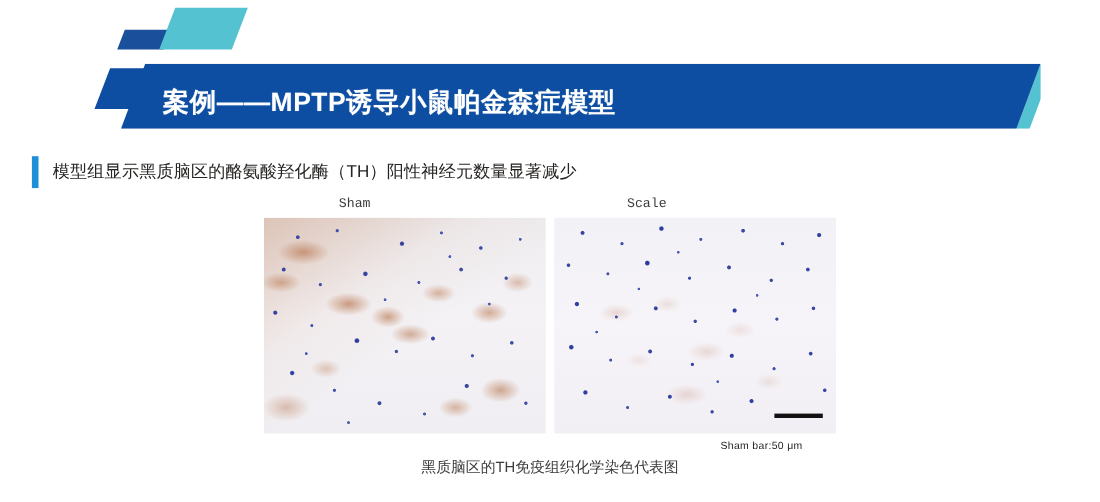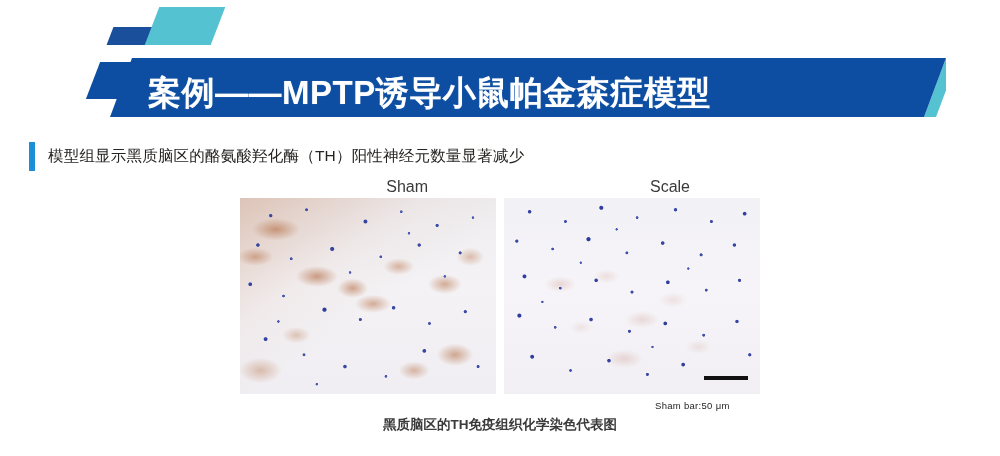--- a/index.html
+++ b/index.html
@@ -51,21 +51,21 @@
     position: absolute;
     left: 0; top: 0;
     width: 100%; height: 100%;
   }
   #banner-title {
     position: absolute;
     left: 38px; top: 0;
     height: 70px;
     display: flex; align-items: center;
     color: #ffffff;
-    font-size: 33px;
+    font-size: 24px;
     font-weight: bold;
     letter-spacing: 0.5px;
     white-space: nowrap;
     z-index: 3;
     text-shadow: 0 0 1px rgba(255,255,255,0.35);
   }
 
   
   #subtitle-row {
     position: absolute;
@@ -94,24 +94,25 @@
     width: 520px; height: 255px;
   }
   #panel-labels {
     position: absolute;
     left: 0; top: 0;
     width: 520px; height: 20px;
   }
   .panel-label {
     position: absolute;
     top: 0;
-    font-size: 16px;
+    font-size: 12px;
     color: #3a3a3a;
-    text-align: right;
+    text-align: left;
     width: 120px;
+    font-family: Liberation Mono, monospace;
   }
   #label-sham { left: 68px; }
   #label-model { left: 330px; }
 
   #panels {
     position: absolute;
     left: 0; top: 20px;
     width: 520px; height: 196px;
     display: flex;
     gap: 8px;
@@ -256,21 +257,20 @@
   }
 
   #figure-caption {
     position: absolute;
     left: 0; top: 238px;
     width: 520px;
     text-align: center;
     font-size: 13.5px;
     color: #3b3b3b;
     white-space: nowrap;
-    font-weight: bold;
   }
 </style>
 </head>
 <body>
 
 <div id="header-banner">
 
   <div class="deco-para-small"></div>
   <div class="deco-para-teal"></div>
   <div class="deco-para-left"></div>

